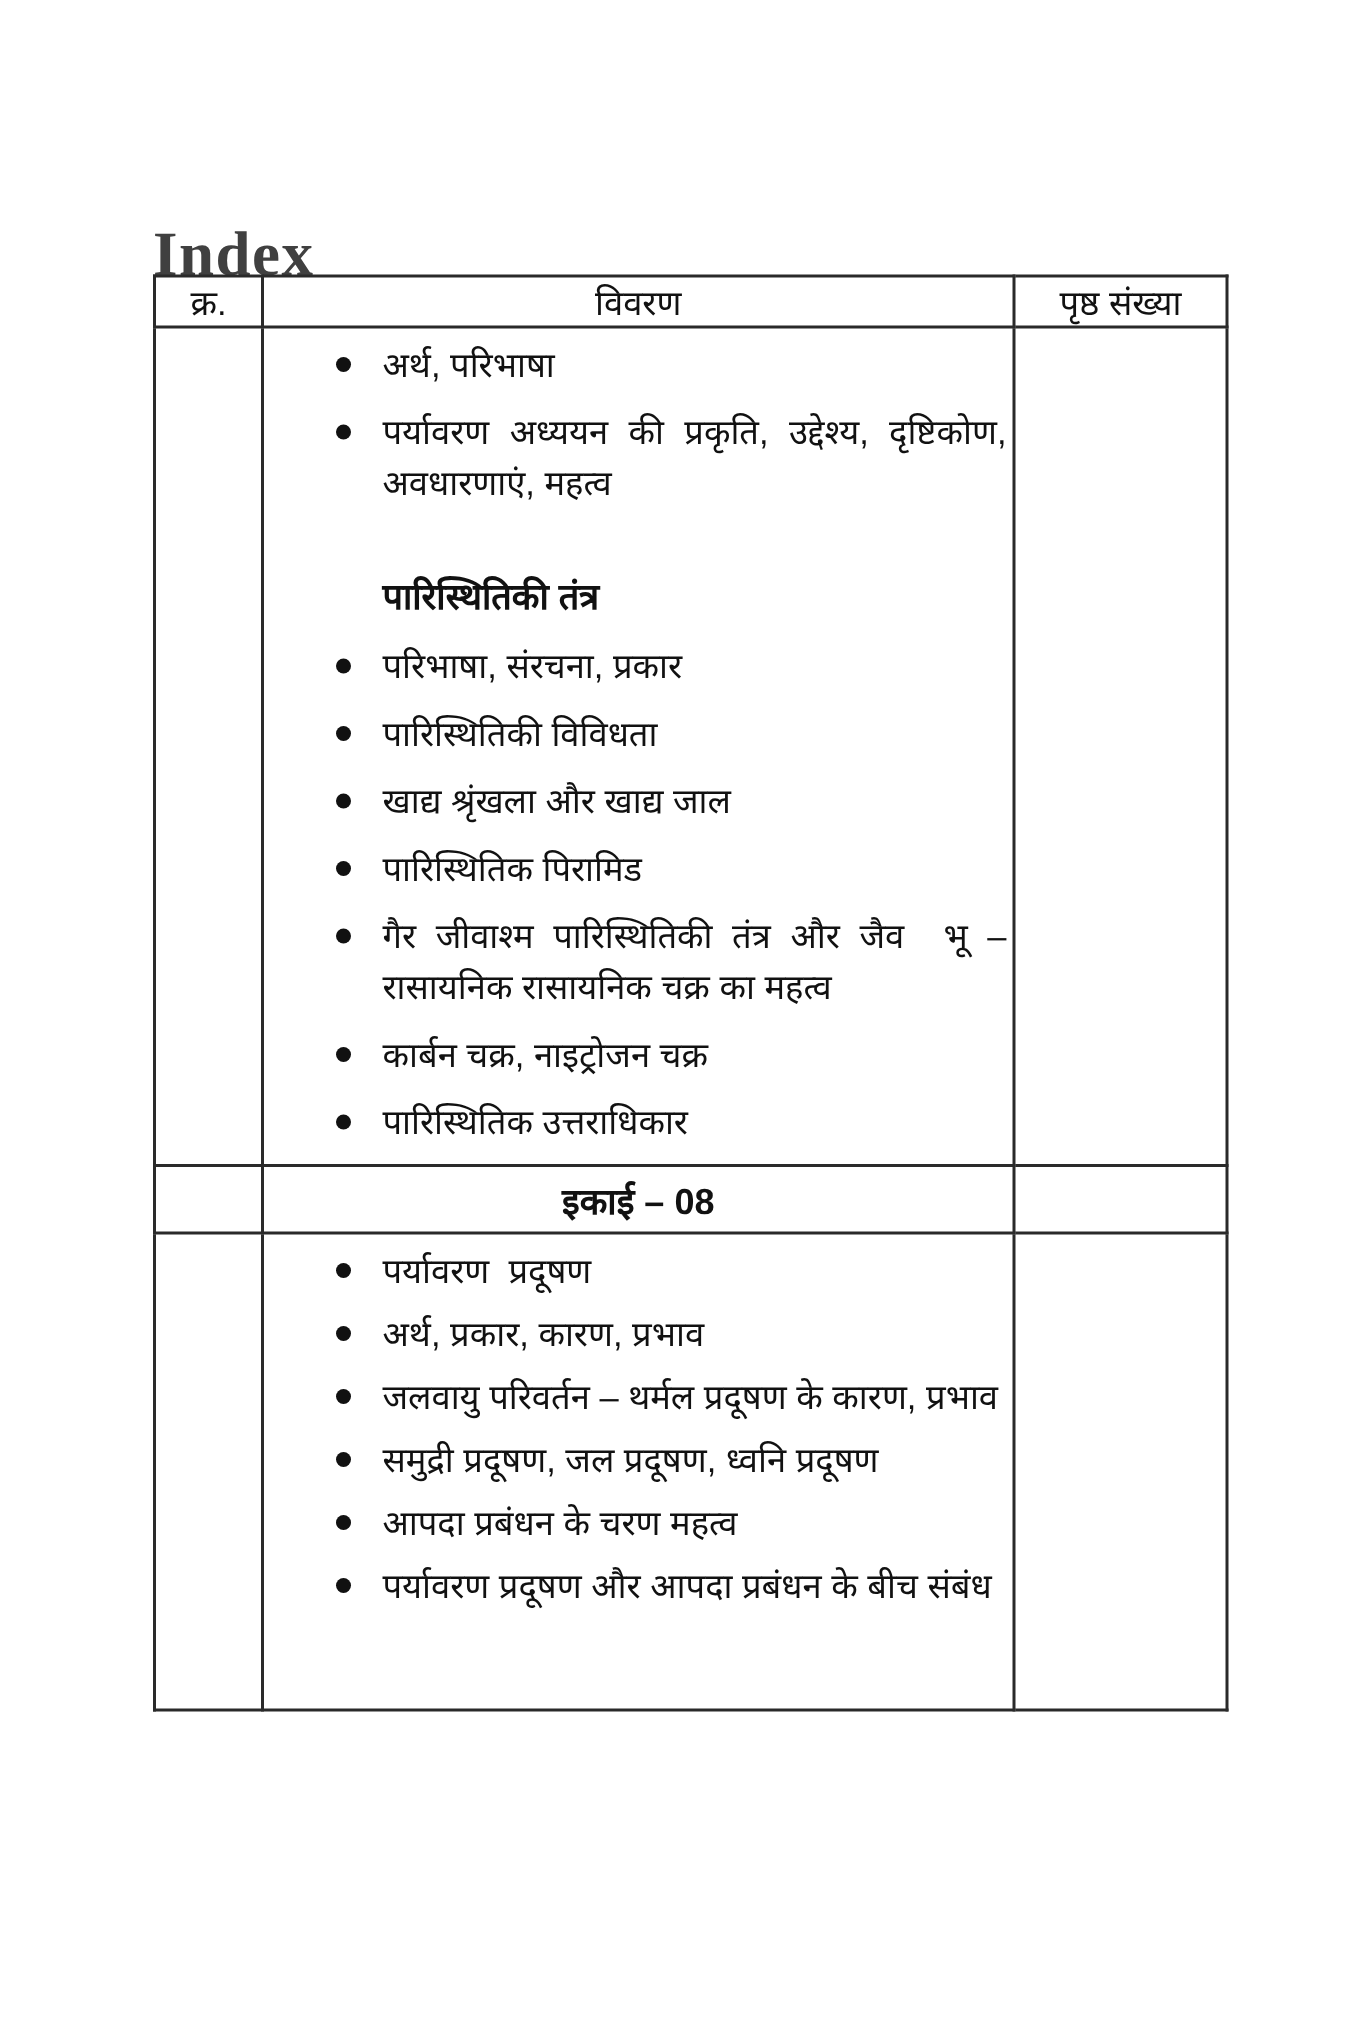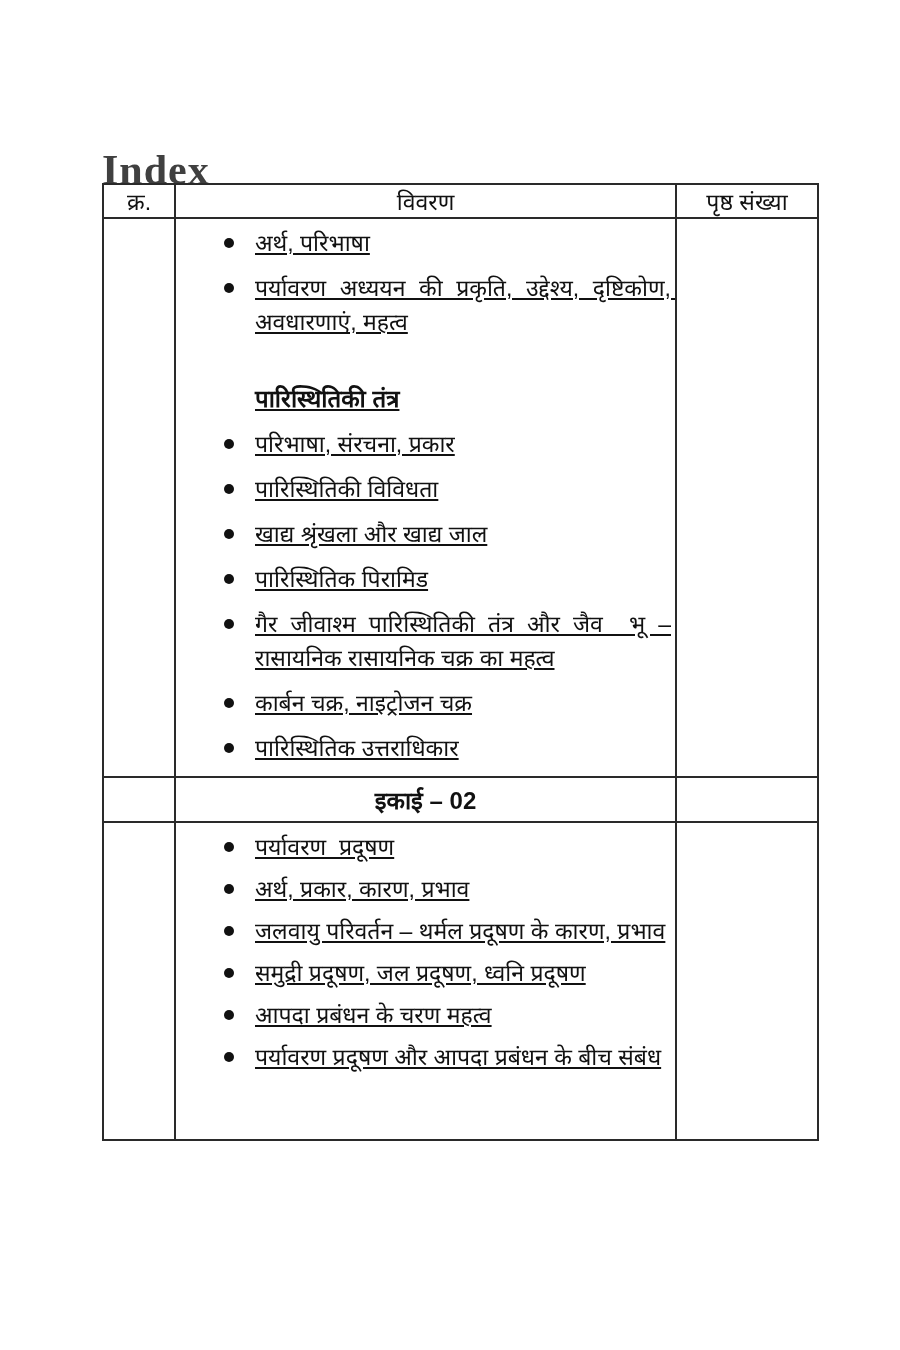--- a/index.html
+++ b/index.html
@@ -76,21 +76,21 @@
     font-size: 24px;
     white-space: pre-wrap;
   }
 
   td.c-pages {
     text-align: center;
     font-weight: bold;
     font-size: 23px;
   }
 
-  tr.row-content td { vertical-align: top; text-decoration: underline; }
+  tr.row-content td { vertical-align: top; }
   tr.row-content-0 td { height: 507px; }
   tr.row-content-1 td { height: 318px; padding-left: 48px; }
 
   td.c-content {
     padding: 7px 4px 0 48px;
   }
 
   .item {
     display: flex;
     align-items: flex-start;
@@ -179,21 +179,21 @@
           </div>
           <div class="item">
             <span class="bullet"></span>
             <span class="item-text">पारिस्थितिक उत्तराधिकार</span>
           </div>
         </td>
         <td class="c-pages"></td>
       </tr>
       <tr class="row-unit">
         <td class="c-serial"></td>
-        <td class="c-unit">इकाई – 02</td>
+        <td class="c-unit">इकाई – 08</td>
         <td class="c-pages"></td>
       </tr>
       <tr class="row-content row-content-1">
         <td class="c-serial"></td>
         <td class="c-content">
           <div class="item">
             <span class="bullet"></span>
             <span class="item-text">पर्यावरण  प्रदूषण</span>
           </div>
           <div class="item">

